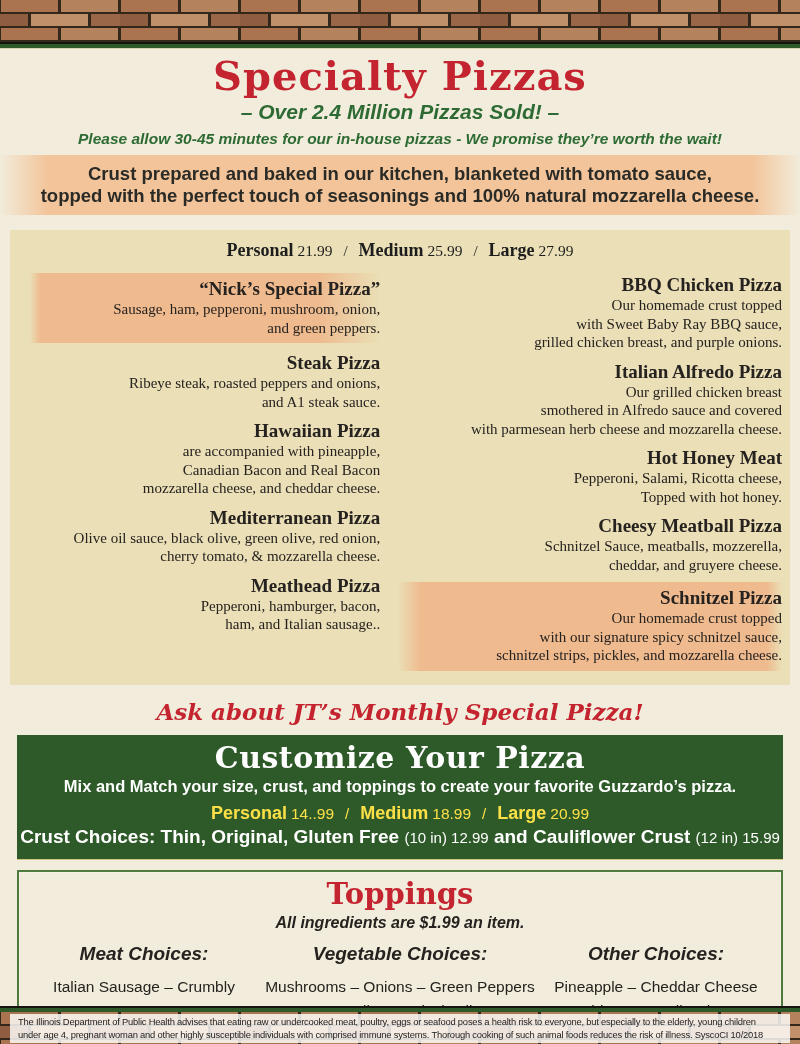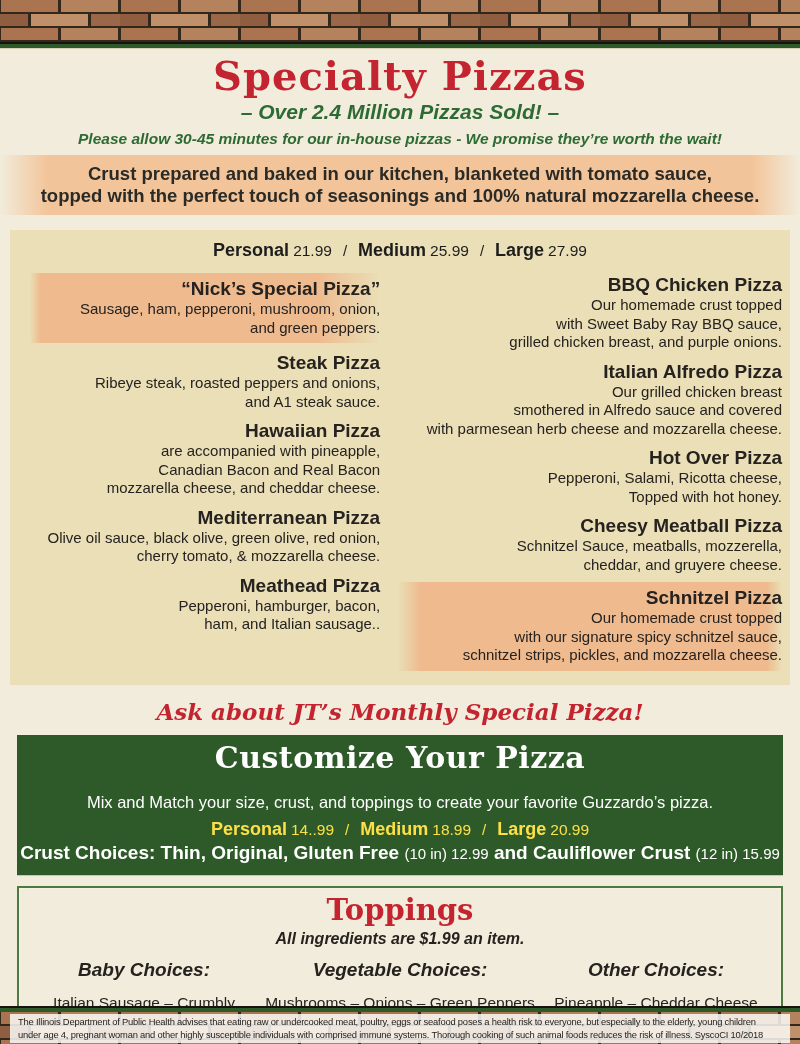--- a/index.html
+++ b/index.html
@@ -17,39 +17,39 @@
   .sep-bottom{position:absolute;bottom:32px;left:0;right:0;height:6px;background:var(--darkgreen);
     border-top:2px solid #17130e;}
   .content{position:absolute;top:49px;bottom:38px;left:0;right:0;background:var(--cream);
     text-align:center;color:var(--ink);}
   .title{font-family:"DejaVu Serif",serif;font-weight:700;font-size:40px;line-height:44px;
     margin-top:5px;color:var(--red);letter-spacing:1px;}
   .tagline{font-size:21px;line-height:26px;font-weight:700;font-style:italic;color:var(--green);margin-top:1px;}
   .wait-note{font-size:15.5px;line-height:20px;font-style:italic;font-weight:600;color:var(--green);margin-top:4px;}
   .crust-banner{margin-top:6px;padding:8px 12px;font-size:18.5px;line-height:22px;font-weight:700;color:#2a2a26;
     background:linear-gradient(90deg,rgba(243,194,150,0) 0%,rgba(243,194,150,.95) 6%,rgba(243,194,150,.95) 94%,rgba(243,194,150,0) 100%);}
-  .panel{margin:15px 10px 8px;background:var(--tan);padding:10px 0 6px;}
+  .panel{margin:15px 10px 8px;background:var(--tan);padding:10px 0 6px;font-family:Liberation Serif, serif;}
   .price-row{font-size:18px;font-weight:700;color:#1d1d1d;}
   .price-row .pval{font-size:15.5px;font-weight:400;margin-left:4px;}
   .price-row .psep{font-weight:400;font-size:15px;margin:0 11px;}
   .cols{display:flex;margin-top:12px;text-align:right;}
   .col-left{flex:0 0 49%;padding:0 12px 0 20px;}
   .col-right{flex:0 0 51%;padding:0 8px 0 6px;}
   .pizza{margin-bottom:8px;}
   .pizza-name{font-size:19px;line-height:23px;font-weight:700;color:#262220;}
   .pizza-desc{font-size:15px;line-height:18.5px;color:#262220;}
   .pizza.hl{padding:4px 0 6px;}
   .pizza.hl.left{background:linear-gradient(90deg,rgba(239,184,140,0) 0%,rgba(239,184,140,.95) 3%,rgba(239,184,140,.95) 82%,rgba(239,184,140,0) 100%);}
   .pizza.hl.right{background:linear-gradient(90deg,rgba(239,184,140,0) 0%,rgba(239,184,140,.95) 6%,rgba(239,184,140,.95) 96%,rgba(239,184,140,0) 100%);}
   .monthly{margin-top:12px;font-family:"DejaVu Serif",serif;font-weight:700;font-style:italic;
     font-size:23px;line-height:30px;color:var(--red);}
   .customize{margin:8px 17px 0;background:var(--darkgreen);color:#fff;padding:5px 0 9px;
     border-bottom:1px solid #cfc984;}
   .customize-title{font-family:"DejaVu Serif",serif;font-weight:700;font-size:30px;line-height:36px;letter-spacing:.5px;}
-  .customize-sub{font-size:16.5px;line-height:21px;font-weight:400;margin-top:16px;}
+  .customize-sub{font-size:16.5px;line-height:21px;font-weight:700;}
   .customize .price-row{color:#fde047;margin-top:6px;}
   .crust-line{font-size:19px;line-height:24px;font-weight:700;margin-top:1px;}
   .crust-line .small{font-size:15px;font-weight:400;}
   .toppings{margin:10px 17px 0;border:2px solid #4f7a3f;box-shadow:inset 0 0 0 1px #f6f2e2;
     padding:5px 10px 10px;background:var(--cream);}
   .toppings-title{font-family:"DejaVu Serif",serif;font-weight:700;font-size:29px;line-height:35px;color:var(--red);}
   .toppings-note{font-size:16px;line-height:20px;font-weight:700;font-style:italic;margin-top:1px;}
   .tcols{display:flex;margin-top:9px;}
   .tcol{text-align:center;}
   .tcol:nth-child(1){flex:0 0 31%;}
@@ -143,21 +143,21 @@
             </div>
             <div class="pizza">
               <div class="pizza-name">Italian Alfredo Pizza</div>
               <div class="pizza-desc">
                 <div>Our grilled chicken breast</div>
                 <div>smothered in Alfredo sauce and covered</div>
                 <div>with parmesean herb cheese and mozzarella cheese.</div>
               </div>
             </div>
             <div class="pizza">
-              <div class="pizza-name">Hot Over Pizza</div>
+              <div class="pizza-name">Hot Honey Meat</div>
               <div class="pizza-desc">
                 <div>Pepperoni, Salami, Ricotta cheese,</div>
                 <div>Topped with hot honey.</div>
               </div>
             </div>
             <div class="pizza">
               <div class="pizza-name">Cheesy Meatball Pizza</div>
               <div class="pizza-desc">
                 <div>Schnitzel Sauce, meatballs, mozzerella,</div>
                 <div>cheddar, and gruyere cheese.</div>
@@ -182,21 +182,21 @@
       <div class="customize-sub">Mix and Match your size, crust, and toppings to create your favorite Guzzardo’s pizza.</div>
       <div class="price-row"><span class="psize">Personal</span><span class="pval">14..99</span><span class="psep">/</span><span class="psize">Medium</span><span class="pval">18.99</span><span class="psep">/</span><span class="psize">Large</span><span class="pval">20.99</span></div>
       <div class="crust-line"><span>Crust Choices:  Thin, Original,  Gluten Free </span><span class="small">(10 in) 12.99</span><span> and Cauliflower Crust </span><span class="small">(12 in) 15.99</span></div>
     </div>
 
     <div class="toppings">
       <div class="toppings-title">Toppings</div>
       <div class="toppings-note">All ingredients are $1.99 an item.</div>
       <div class="tcols">
           <div class="tcol">
-            <div class="tcol-header">Baby Choices:</div>
+            <div class="tcol-header">Meat Choices:</div>
             <div class="tcol-line">Italian Sausage – Crumbly Sausage</div>
             <div class="tcol-line">Canadian Bacon – Pepperoni – Ham</div>
           </div>
           <div class="tcol">
             <div class="tcol-header">Vegetable Choices:</div>
             <div class="tcol-line">Mushrooms – Onions – Green Peppers</div>
             <div class="tcol-line">Green Olives – Black Olives</div>
             <div class="tcol-line">Pepperoncini Peppers</div>
           </div>
           <div class="tcol">

